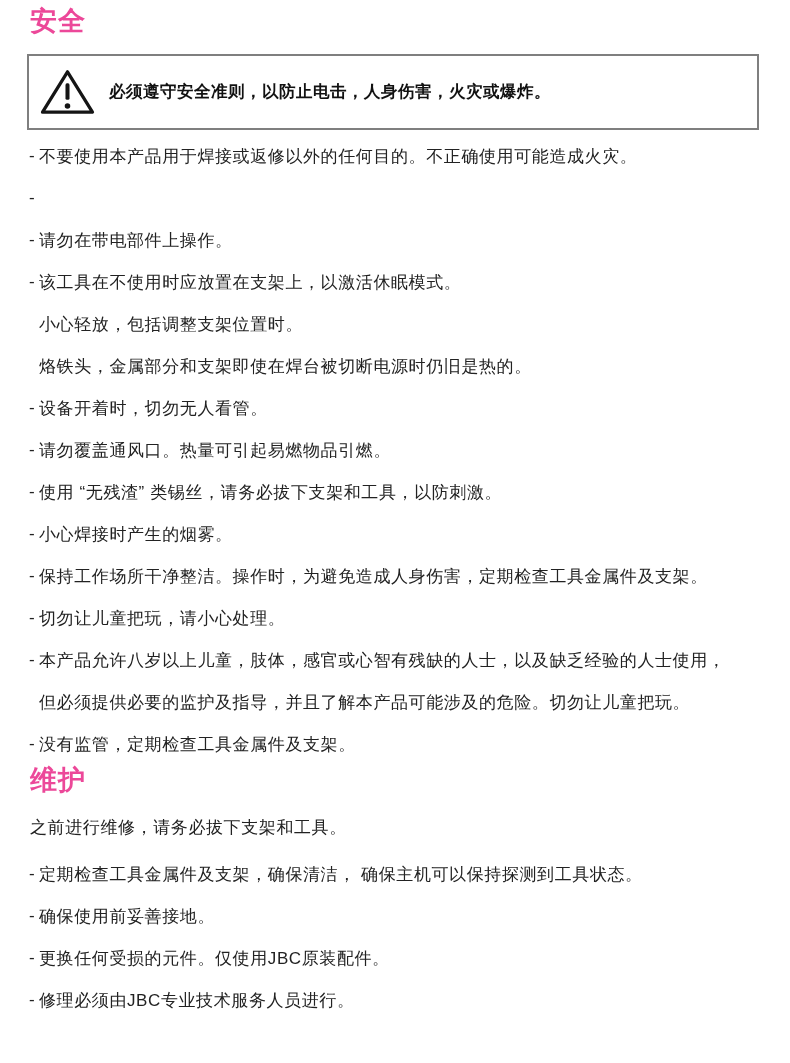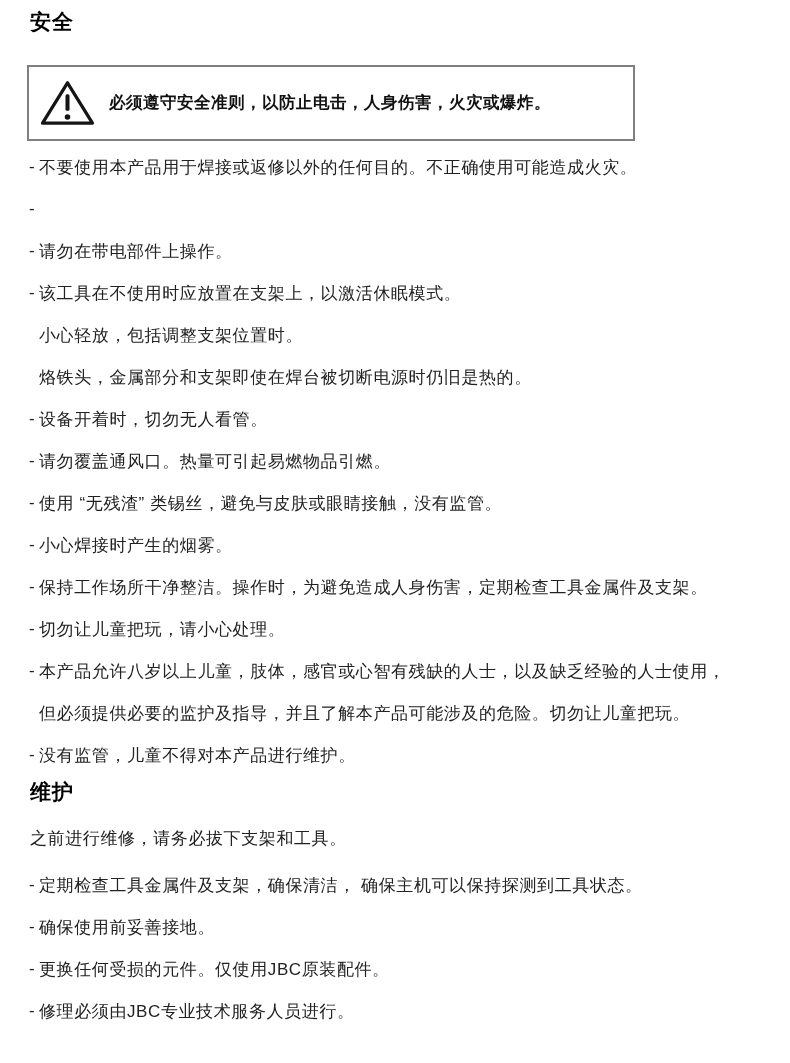--- a/index.html
+++ b/index.html
@@ -15,31 +15,31 @@
     color: #1e1e1e;
   }
   .page {
     box-sizing: border-box;
     width: 790px;
     height: 1063px;
     padding: 6px 30px 0 30px;
   }
   .section-title {
     margin: 0;
-    font-size: 21px;
+    font-size: 27px;
     line-height: 31px;
     font-weight: 700;
-    color: #000000;
+    color: #ec4899;
     letter-spacing: 1px;
   }
   .warnbox {
     box-sizing: border-box;
-    margin-top: 28px;
+    margin-top: 17px;
     margin-left: -3px;
-    width: 608px;
+    width: 732px;
     height: 76px;
     border: 2px solid #7f7f7f;
     background: #ffffff;
     display: flex;
     align-items: center;
   }
   .tri {
     flex: 0 0 59px;
     width: 59px;
     height: 48px;
@@ -120,21 +120,21 @@
       <div class="line">
         <span class="dash">-</span>
         <span class="txt">设备开着时，切勿无人看管。</span>
       </div>
       <div class="line">
         <span class="dash">-</span>
         <span class="txt">请勿覆盖通风口。热量可引起易燃物品引燃。</span>
       </div>
       <div class="line">
         <span class="dash">-</span>
-        <span class="txt">使用 “无残渣” 类锡丝，避免与皮肤或眼睛接触，没有监管。</span>
+        <span class="txt">使用 “无残渣” 类锡丝，请务必拔下支架和工具，以防刺激。</span>
       </div>
       <div class="line">
         <span class="dash">-</span>
         <span class="txt">小心焊接时产生的烟雾。</span>
       </div>
       <div class="line">
         <span class="dash">-</span>
         <span class="txt">保持工作场所干净整洁。操作时，为避免造成人身伤害，定期检查工具金属件及支架。</span>
       </div>
       <div class="line">
@@ -144,21 +144,21 @@
       <div class="line">
         <span class="dash">-</span>
         <span class="txt">本产品允许八岁以上儿童，肢体，感官或心智有残缺的人士，以及缺乏经验的人士使用，</span>
       </div>
       <div class="line indent">
         <span class="dash"></span>
         <span class="txt">但必须提供必要的监护及指导，并且了解本产品可能涉及的危险。切勿让儿童把玩。</span>
       </div>
       <div class="line">
         <span class="dash">-</span>
-        <span class="txt">没有监管，儿童不得对本产品进行维护。</span>
+        <span class="txt">没有监管，定期检查工具金属件及支架。</span>
       </div>
     </div>
 
   <h1 class="section-title maint-title">维护</h1>
 
   <div class="line intro">之前进行维修，请务必拔下支架和工具。</div>
 
   <div class="list">
       <div class="line">
         <span class="dash">-</span>

